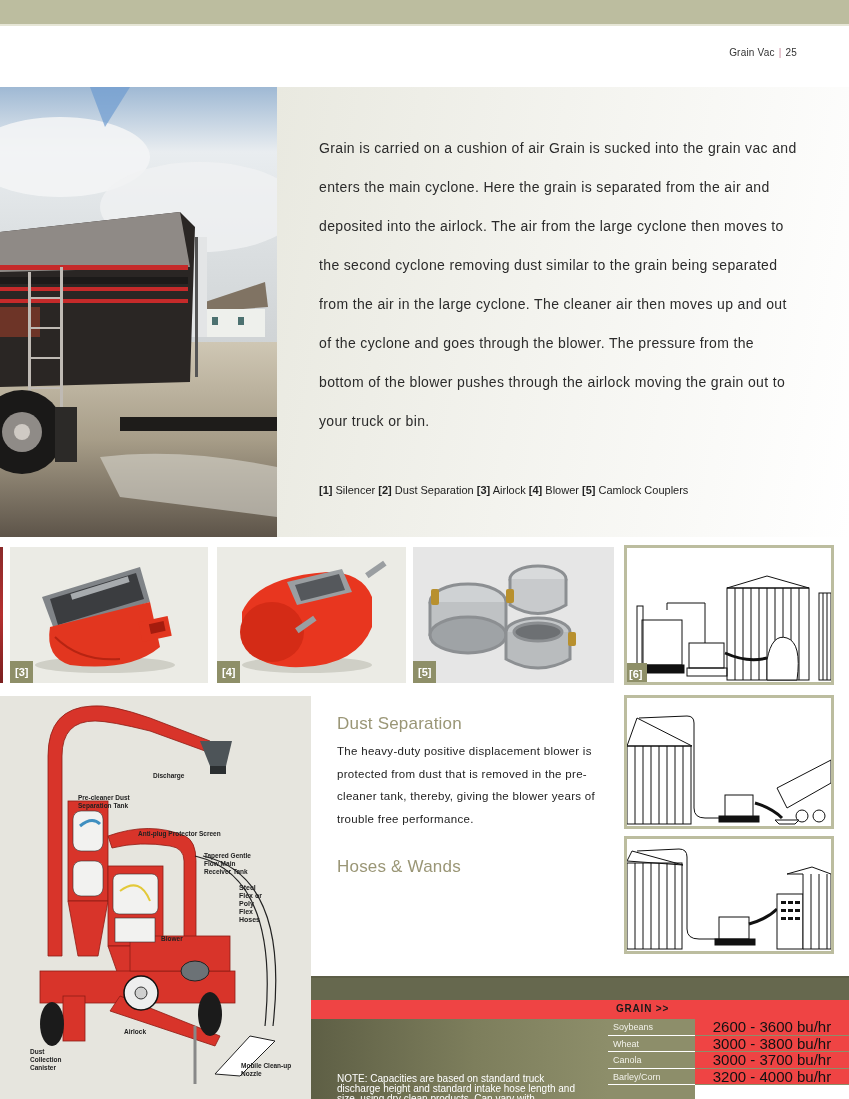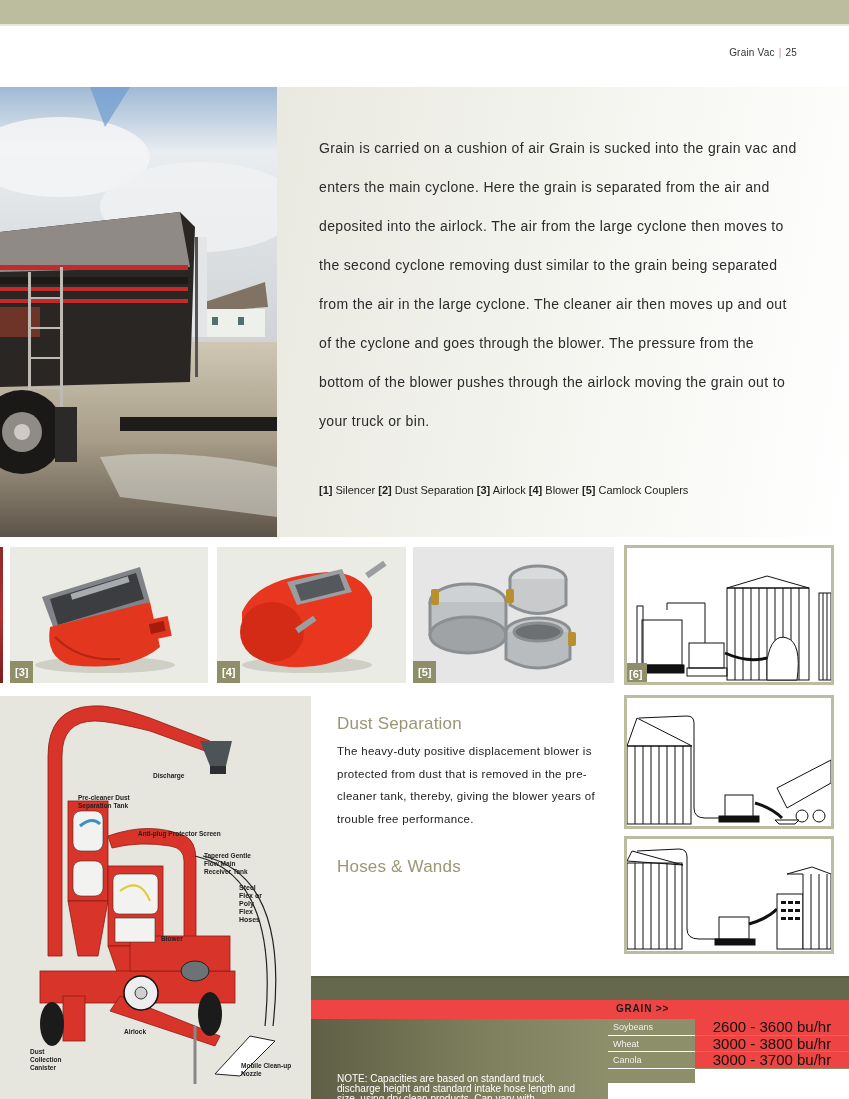--- a/index.html
+++ b/index.html
@@ -368,17 +368,21 @@
     <div class="rate">2600 - 3600 bu/hr</div>
   </div>
   <div class="cap-row">
     <div class="grain">Wheat</div>
     <div class="rate">3000 - 3800 bu/hr</div>
   </div>
   <div class="cap-row">
     <div class="grain">Canola</div>
     <div class="rate">3000 - 3700 bu/hr</div>
   </div>
+  <div class="cap-row">
+    <div class="grain">Barley/Corn</div>
+    <div class="rate">3200 - 4000 bu/hr</div>
+  </div>
   <div class="cap-tail">
     <div class="g"></div>
     <div class="r"></div>
   </div>
 </div>
 
 </body></html>

